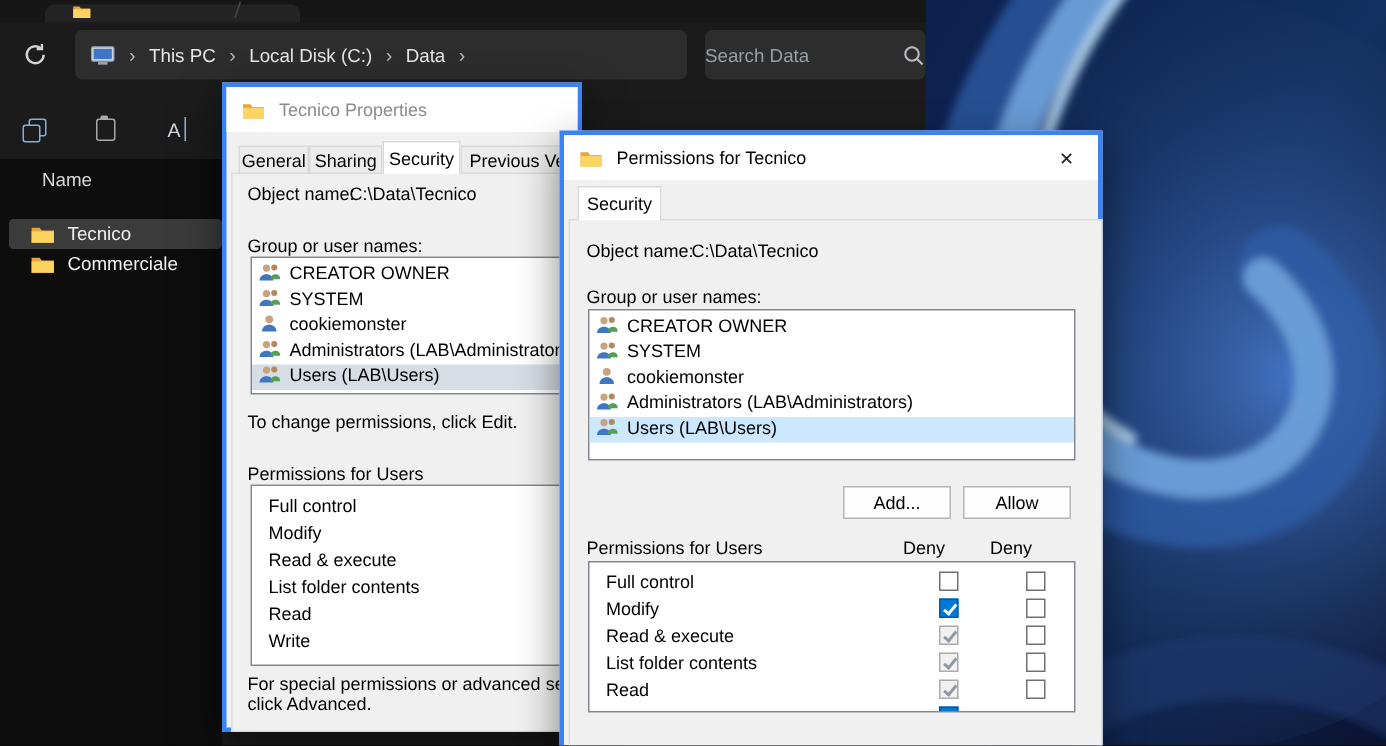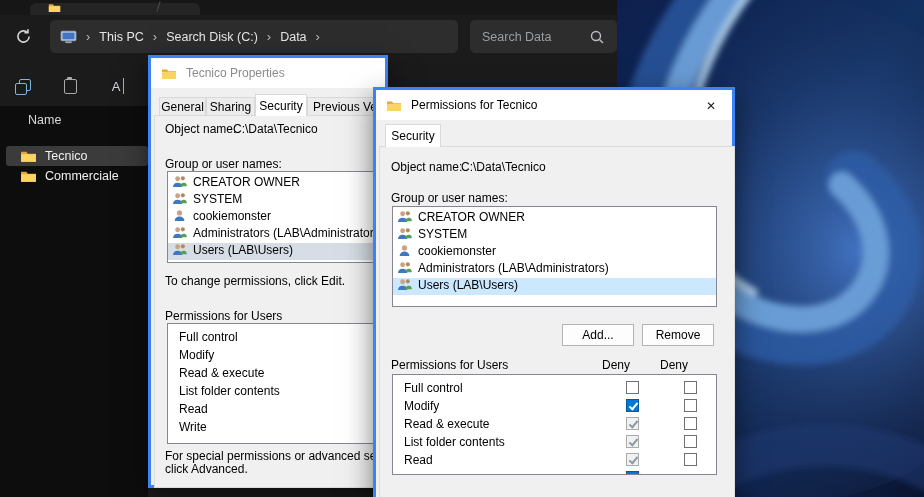--- a/index.html
+++ b/index.html
@@ -14,21 +14,21 @@
   .explorer { position:absolute; left:0; top:0; width:617px; height:497px; background:#1b1b1b; z-index:1; }
   .tabstrip { position:absolute; left:0; top:0; width:617px; height:15px; background:#161616; }
   .tab-ghost { position:absolute; left:30px; top:3px; width:170px; height:12px; background:#242424; border-radius:6px 6px 0 0; }
   .tab-folder { position:absolute; left:20px; top:0px; width:13px; height:11px; }
   .tab-div { position:absolute; left:158px; top:1px; width:1px; height:11px; background:#4a4a4a; transform:rotate(18deg); }
   .navbar { position:absolute; left:0; top:17px; width:617px; height:40px; }
   .nav-refresh { position:absolute; left:12px; top:8px; width:22px; height:22px; display:flex; align-items:center; justify-content:center; cursor:pointer; }
   .crumbbar { position:absolute; left:50px; top:3px; width:408px; height:33px; background:#2d2d2d; border-radius:5px; display:flex; align-items:center; padding:0 10px; gap:9px; color:#e6e6e6; font-size:12.5px; }
   .crumb { cursor:pointer; white-space:nowrap; }
   .chev { color:#b9b9b9; font-size:13px; }
-  .searchbar { position:absolute; left:470px; top:3px; width:147px; height:33px; background:#2d2d2d; border-radius:5px; display:flex; align-items:center; padding:0 12px; }
+  .searchbar { position:absolute; left:470px; top:3px; width:147px; height:33px; background:#2d2d2d; border-radius:5px; display:flex; align-items:center; padding:0 0; }
   .searchbar input { flex:1; background:transparent; border:none; outline:none; color:#cfcfcf; font-size:12.5px; font-family:"Liberation Sans",sans-serif; min-width:0; }
   .searchbar input::placeholder { color:#9a9fa5; }
   .search-icon { width:16px; height:16px; flex:0 0 auto; }
   .toolbar { position:absolute; left:0; top:70px; width:148px; height:34px; }
   .tool { position:absolute; top:4px; width:24px; height:24px; display:flex; align-items:center; justify-content:center; cursor:pointer; }
   .icon-copy { position:relative; width:14px; height:14px; }
   .icon-copy::before { content:""; position:absolute; left:4px; top:0; width:10px; height:10px; border:1.5px solid #7fb2e5; border-radius:2px; }
   .icon-copy::after { content:""; position:absolute; left:0; top:4px; width:10px; height:10px; border:1.5px solid #7fb2e5; border-radius:2px; background:#1b1b1b; }
   .icon-paste { position:relative; width:13px; height:15px; border:1.5px solid #a9a9a9; border-radius:2px; }
   .icon-paste::before { content:""; position:absolute; left:2px; top:-3px; width:5px; height:3px; background:#a9a9a9; border-radius:1px; }
@@ -119,21 +119,21 @@
       </span>
       <div class="crumbbar">
         <svg width="17" height="15" viewBox="0 0 16 14">
           <rect x="1" y="2" width="14" height="9" rx="1" fill="#cfd8e3" stroke="#8fa0b5" stroke-width="0.8"></rect>
           <rect x="2.3" y="3.3" width="11.4" height="6.4" fill="#3f74c9"></rect>
           <rect x="5" y="11.6" width="6" height="1.6" fill="#9aa7b8"></rect>
         </svg>
         <span class="chev">›</span>
         <span class="crumb">This PC</span>
         <span class="chev">›</span>
-        <span class="crumb">Search Disk (C:)</span>
+        <span class="crumb">Local Disk (C:)</span>
         <span class="chev">›</span>
         <span class="crumb">Data</span>
         <span class="chev">›</span>
       </div>
       <div class="searchbar">
         <input placeholder="Search Data" style="">
         <svg class="search-icon" viewBox="0 0 16 16">
           <circle cx="7" cy="7" r="4.5" fill="none" stroke="#b9bdc2" stroke-width="1.4"></circle>
           <line x1="10.4" y1="10.4" x2="14" y2="14" stroke="#b9bdc2" stroke-width="1.4"></line>
         </svg>
@@ -320,21 +320,21 @@
             <circle cx="6" cy="4" r="2.6" fill="#caa27e"></circle>
             <path d="M1 13c0-3 2.2-4.6 5-4.6s5 1.6 5 4.6z" fill="#3f77c2"></path>
             <circle cx="11.6" cy="3.6" r="2.2" fill="#b5875f"></circle>
             <path d="M8.6 12c.4-2.4 2-3.8 4.4-3.6 1.9.2 2.9 1.7 2.9 3.6z" fill="#56a056"></path>
           </svg>
         <span>Users (LAB\Users)</span>
       </div>
     </div>
 
     <button class="btn" style="left:186px; top:234px; width:72px;">Add...</button>
-    <button class="btn" style="left:266px; top:234px; width:72px;">Remove</button>
+    <button class="btn" style="left:266px; top:234px; width:72px;">Allow</button>
 
     <span class="lbl" style="left:15px; top:268px;">Permissions for Users</span>
     <span class="lbl col-hdr" style="left:220px; top:268px;">Deny</span>
     <span class="lbl col-hdr" style="left:278px; top:268px;">Deny</span>
 
     <div class="listbox" style="left:16px; top:284px; width:325px; height:101px;">
       <div class="perm-row" style="top:4px;">
         <span class="perm-name">Full control</span>
         <span class="cb cb-unchecked" style="left:233px;"></span>
         <span class="cb cb-unchecked" style="left:291px;"></span>

